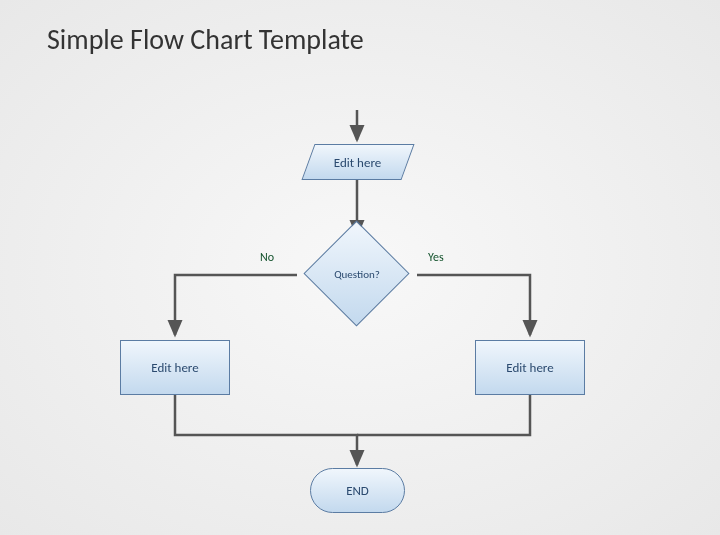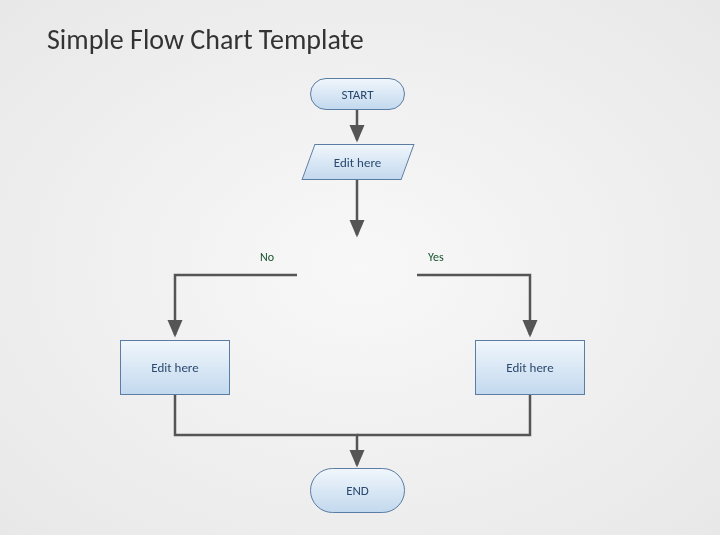--- a/index.html
+++ b/index.html
@@ -109,28 +109,29 @@
     <line x1="357" y1="180" x2="357" y2="235" stroke="#555" stroke-width="2.5" marker-end="url(#arrow)"></line>
 
     <polyline points="297,275 175,275 175,335" fill="none" stroke="#555" stroke-width="2.5" marker-end="url(#arrow)"></polyline>
 
     <polyline points="417,275 530,275 530,335" fill="none" stroke="#555" stroke-width="2.5" marker-end="url(#arrow)"></polyline>
 
     <polyline points="175,395 175,435 357,435 357,465" fill="none" stroke="#555" stroke-width="2.5" marker-end="url(#arrow)"></polyline>
     <polyline points="530,395 530,435 357,435" fill="none" stroke="#555" stroke-width="2.5"></polyline>
   </svg>
 
-  <div class="shape terminator" style="left:310px; top:78px; width:95px; height:32px;">
-    <span>START</span>
-  </div>
 
   <div class="shape parallelogram" style="left:308px; top:144px; width:100px; height:36px;">
     <span>Edit here</span>
   </div>
 
+  <div class="decision" style="left:297px; top:238px;">
+    <div class="decision-shape"></div>
+    <div class="decision-label">Question?</div>
+  </div>
 
   <div class="branch-label" style="left:260px; top:250px;">No</div>
   <div class="branch-label" style="left:428px; top:250px;">Yes</div>
 
   <div class="shape process" style="left:120px; top:340px; width:110px; height:55px;">
     <span>Edit here</span>
   </div>
 
   <div class="shape process" style="left:475px; top:340px; width:110px; height:55px;">
     <span>Edit here</span>

